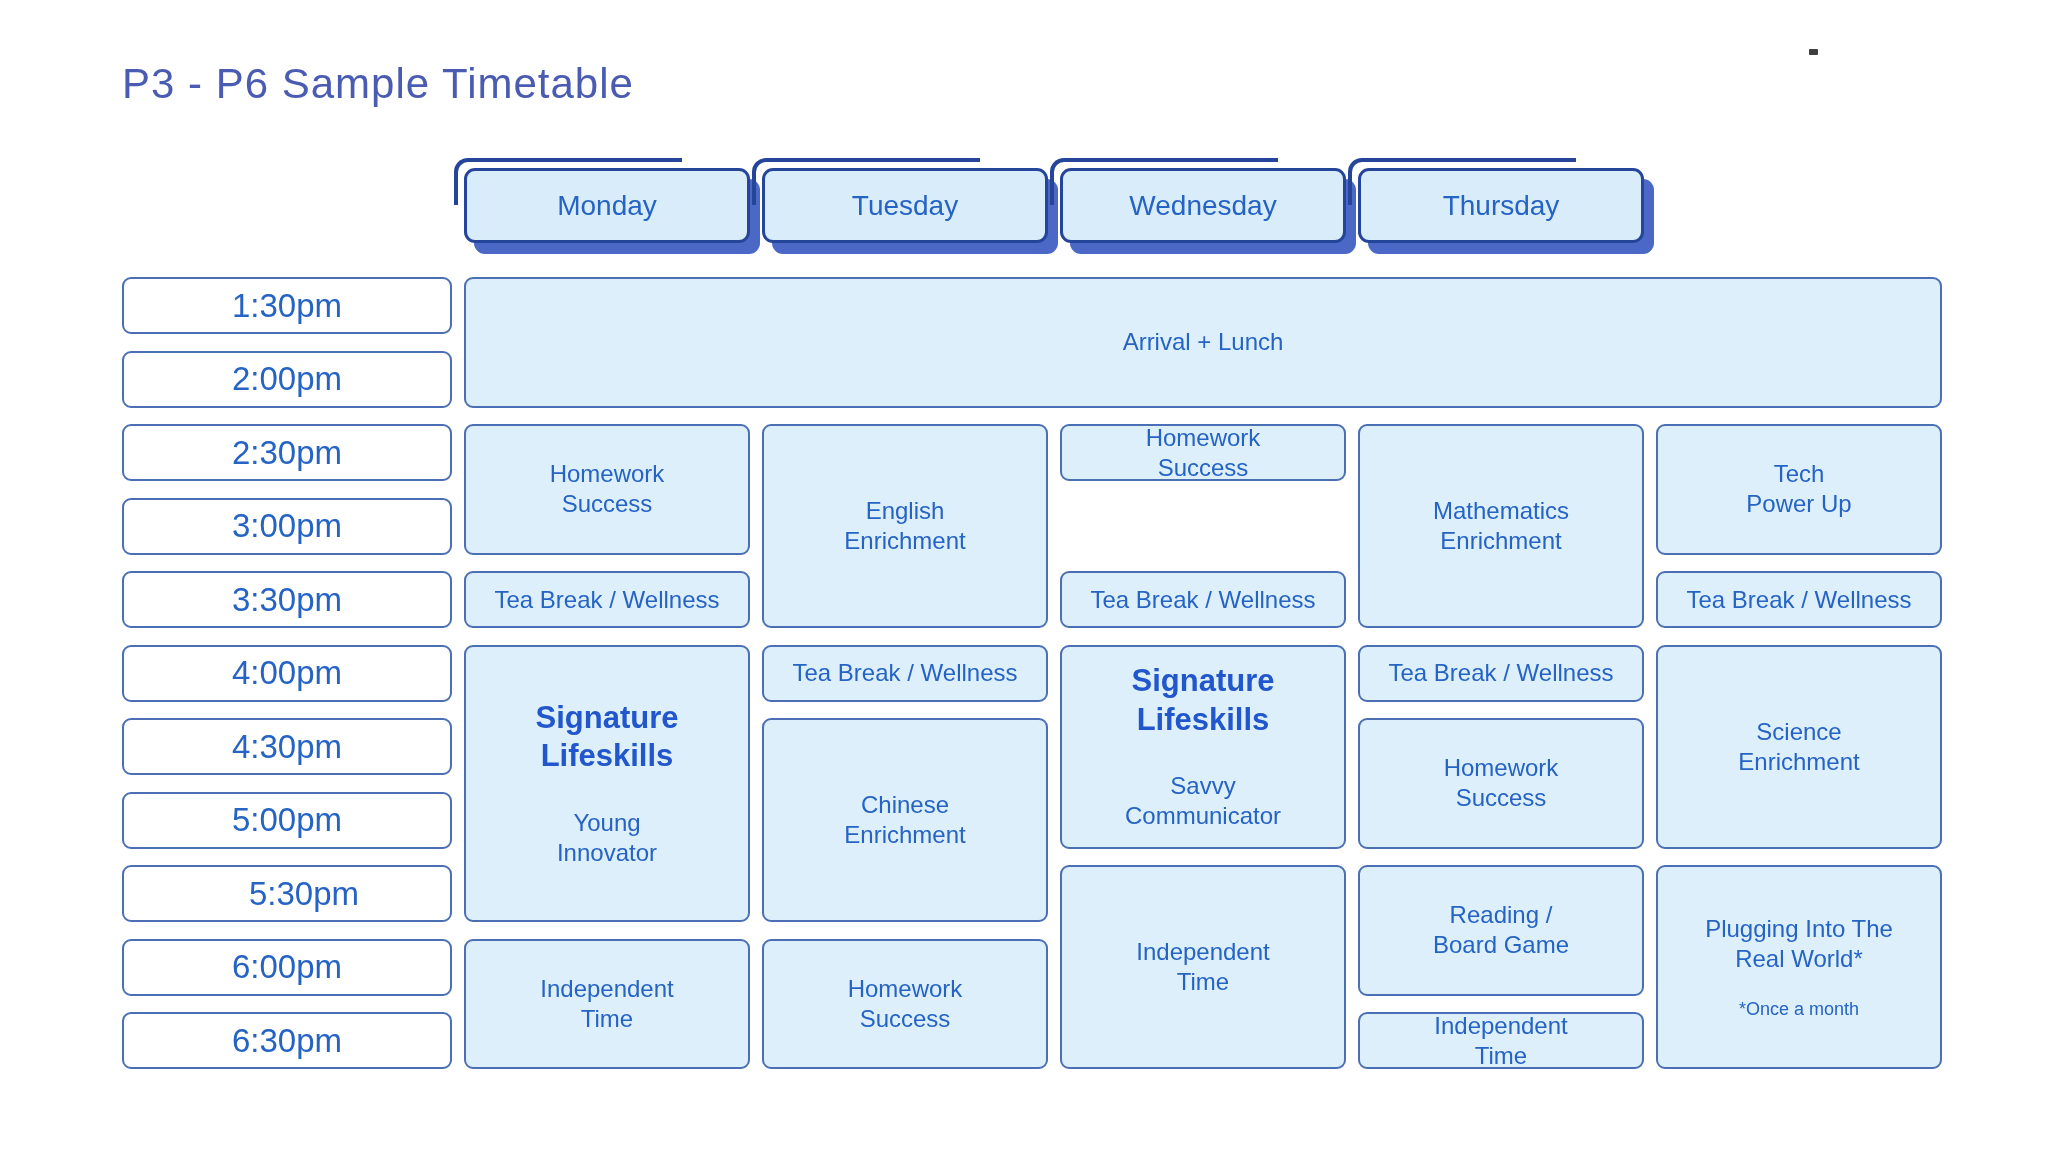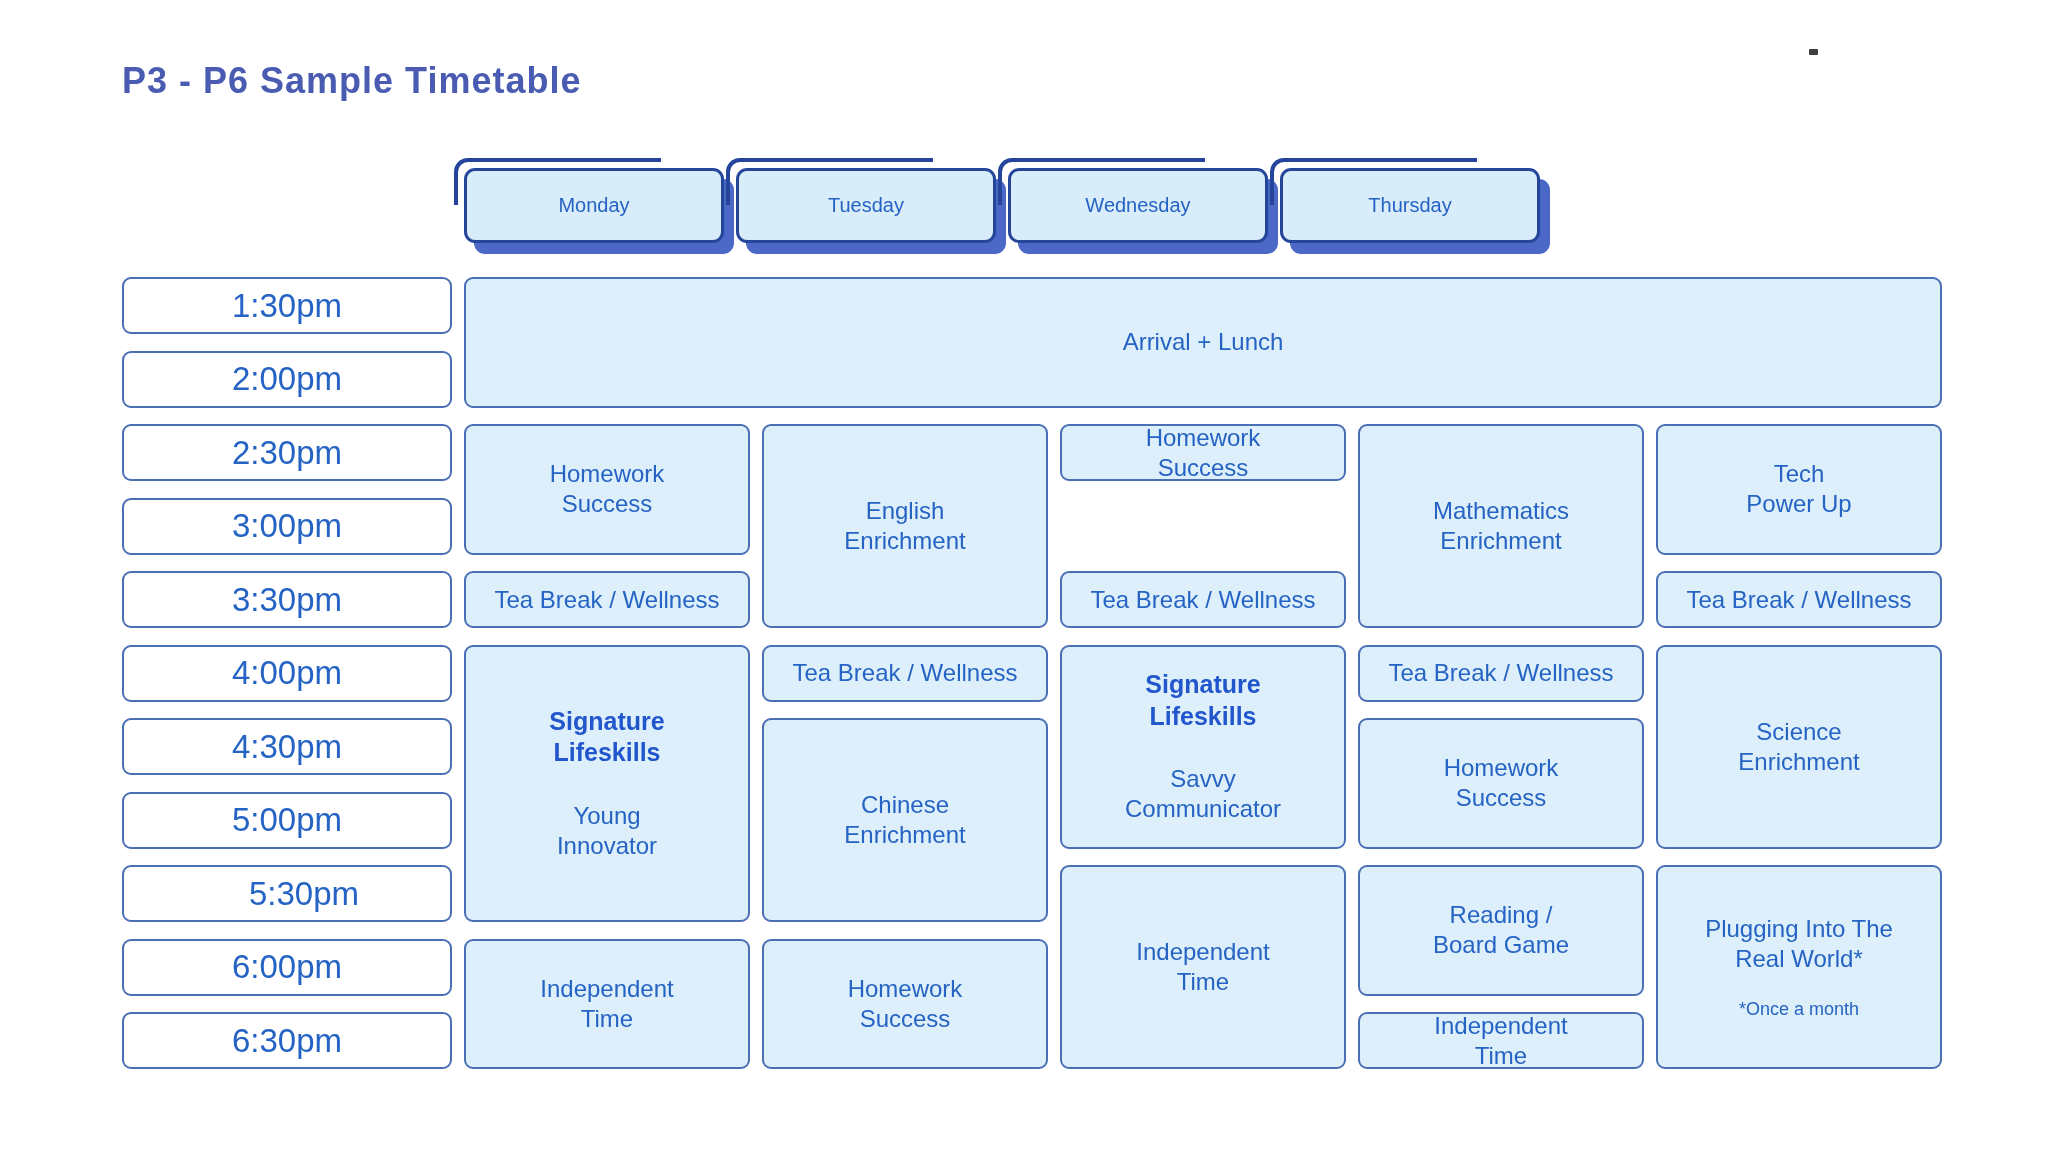--- a/index.html
+++ b/index.html
@@ -13,36 +13,36 @@
     --emphasis-text:#2156cc;
     --time-fill:#ffffff;
   }
   html,body{margin:0;padding:0;}
   body{
     width:2048px;height:1154px;background:#ffffff;position:relative;overflow:hidden;
     font-family:"Liberation Sans",sans-serif;
   }
   .title{
     position:absolute;left:122px;top:60px;margin:0;
-    font-size:36px;font-weight:700;letter-spacing:1px;color:var(--title-text);
+    font-size:42px;font-weight:400;letter-spacing:1px;color:var(--title-text);
   }
   .stray-mark{
     position:absolute;left:1809px;top:49px;width:9px;height:6px;
     background:#3f3f3f;border-radius:1px;
   }
   .header-row{
     position:absolute;left:122px;top:168px;
     padding-left:342px;display:flex;gap:12px;
   }
   .day-header{
-    position:relative;box-sizing:border-box;width:260px;height:75px;
+    position:relative;box-sizing:border-box;width:286px;height:75px;
     background:var(--header-fill);border:3px solid var(--header-border);
     border-radius:11px;box-shadow:10px 11px 0 var(--header-shadow);
     display:flex;align-items:center;justify-content:center;
-    font-size:20px;color:var(--cell-text);
+    font-size:28px;color:var(--cell-text);
   }
   .day-header::before{
     content:"";position:absolute;top:-13px;left:-13px;
     width:80%;height:62%;
     border-top:4px solid var(--header-border);
     border-left:4px solid var(--header-border);
     border-top-left-radius:14px;
   }
   .grid{
     position:absolute;left:122px;top:277px;
@@ -55,21 +55,21 @@
     box-sizing:border-box;border:2px solid var(--cell-border);border-radius:9px;
     display:flex;flex-direction:column;align-items:center;justify-content:center;
     text-align:center;color:var(--cell-text);
     font-size:24px;line-height:1.25;white-space:pre-line;
     padding:2px 6px;
   }
   .time-cell{background:var(--time-fill);font-size:33px;}
   .block-cell{background:var(--cell-fill);}
   .block-title{
     font-weight:bold;color:var(--emphasis-text);
-    margin-bottom:32px;white-space:pre-line;font-size:25px;
+    margin-bottom:32px;white-space:pre-line;font-size:31px;
   }
   .block-label{white-space:pre-line;}
   .block-note{font-size:18px;margin-top:24px;white-space:pre-line;}
 </style>
 </head>
 <body>
 
 <div class="page">
   <div class="stray-mark"></div>
   <h1 class="title">P3 - P6 Sample Timetable</h1>

